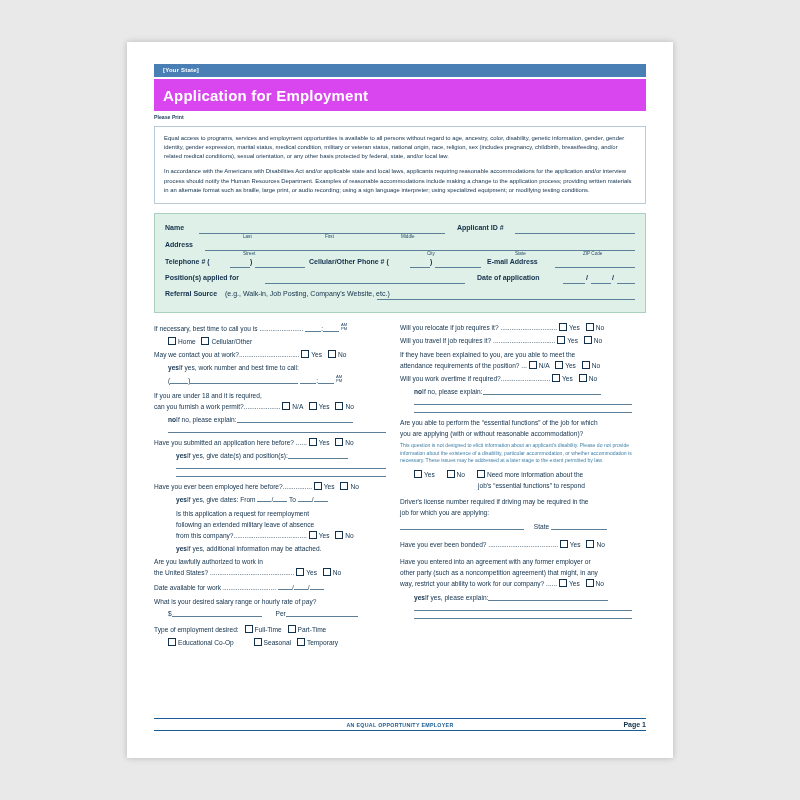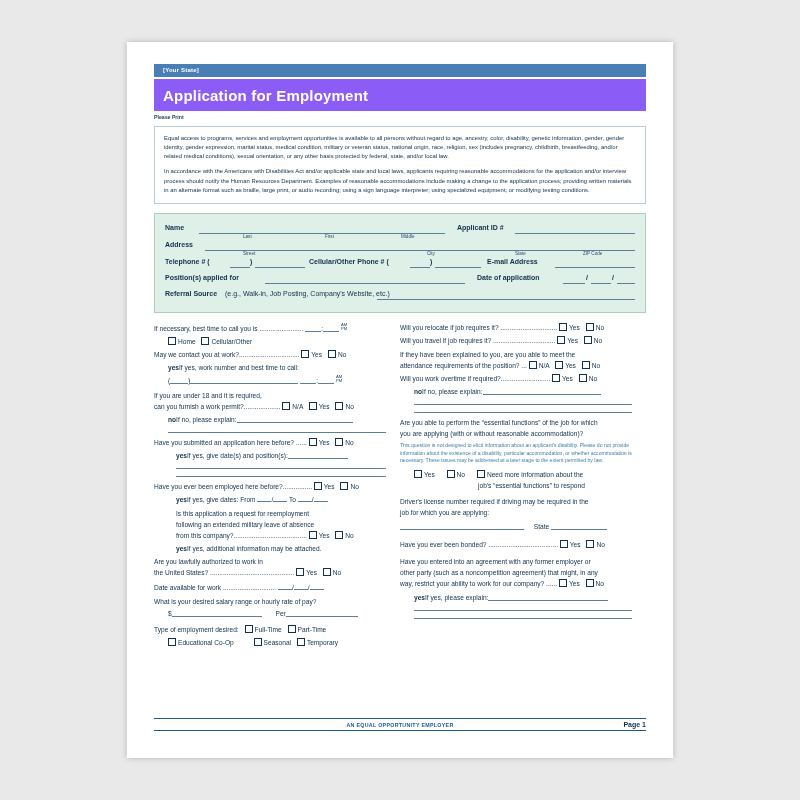--- a/index.html
+++ b/index.html
@@ -22,21 +22,21 @@
   }
   
   .state-bar{
     background:#4a7fb5;height:13px;position:relative;
   }
   .state-bar span{
     color:#ffffff;font-size:6px;font-weight:bold;position:absolute;left:9px;top:3px;
     letter-spacing:.2px;
   }
   .title-bar{
-    background:#8b5cf6;height:32px;position:relative;margin-top:2px;
+    background:#d946ef;height:32px;position:relative;margin-top:2px;
     width:100%;
   }
   .title-bar .t{
     position:absolute;left:9px;top:8px;color:#fff;font-size:15px;font-weight:bold;
     letter-spacing:.2px;
   }
   .please-print{
     font-size:5.2px;color:#1a3c5c;margin-top:3px;margin-bottom:6px;font-weight:bold;
   }
   

